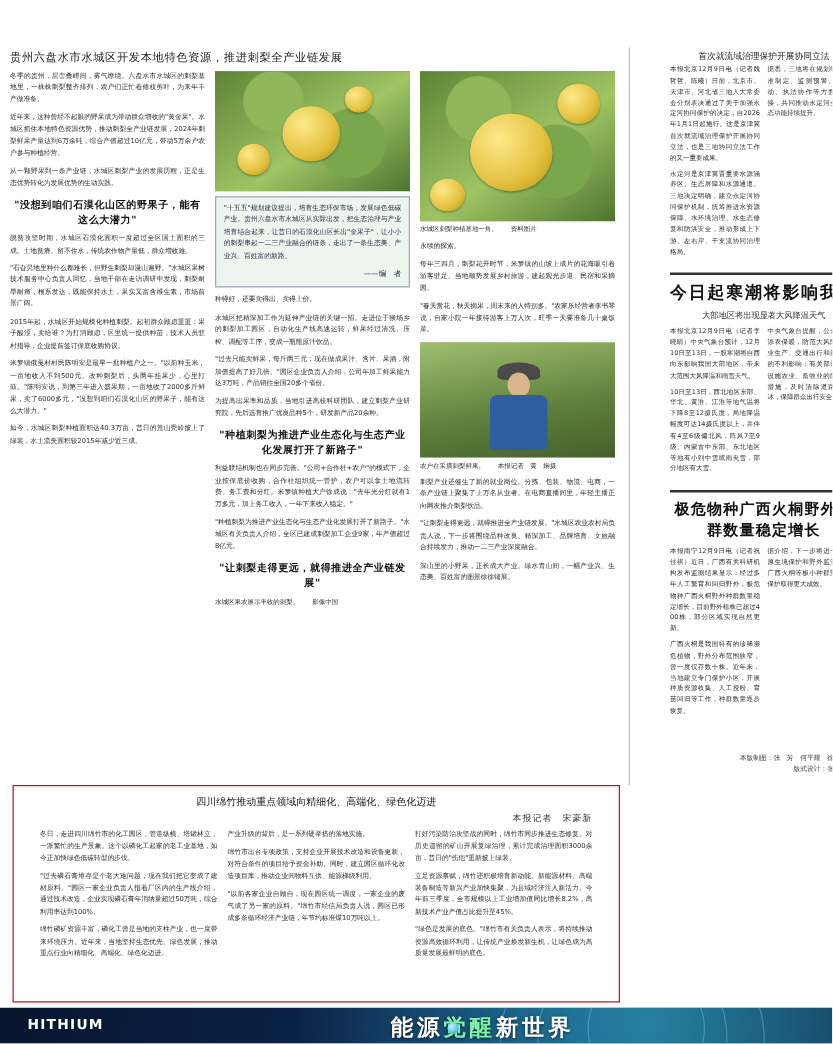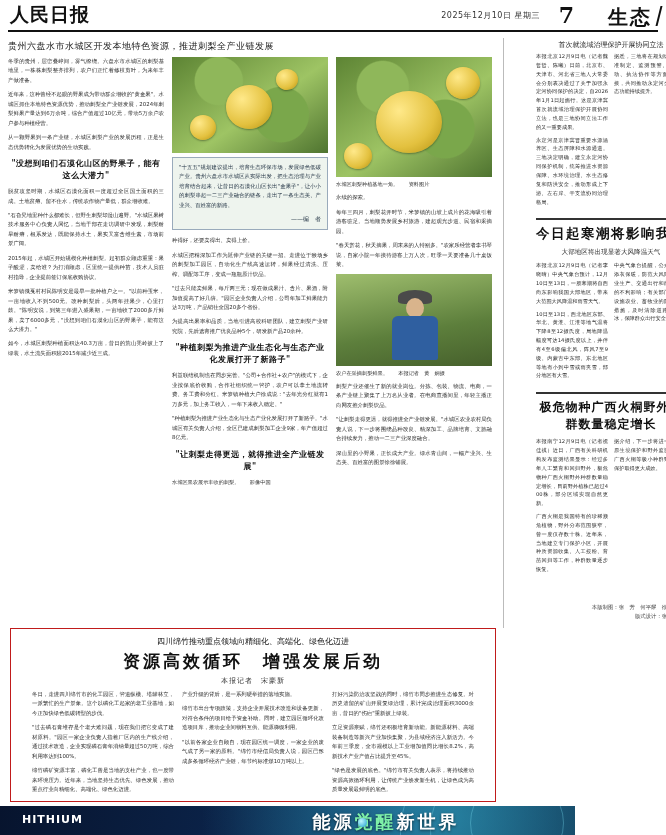--- a/index.html
+++ b/index.html
@@ -46,38 +46,38 @@
 
   
   .photo{position:relative;overflow:hidden;background:#6a8f3c;}
   .cap{font-size:5.2px;line-height:1.6;color:#333;text-align:justify;word-break:break-all;margin-top:3px;}
 
   
   .boxed{position:absolute;left:10px;top:628px;width:486px;height:174px;border:1px solid #c01b1b;padding:5px 21px;box-sizing:border-box;}
   .boxed-kicker{font-size:8px;text-align:center;color:#111;margin:2px 0 3px;}
   .boxed-head{text-align:center;font-family:"DejaVu Serif","Liberation Serif",serif;font-weight:bold;
        font-size:17px;letter-spacing:3px;color:#111;margin:2px 0 3px;}
-  .boxed-by{text-align:center;font-size:7px;color:#333;margin-bottom:4px;letter-spacing:1px;}
+  .boxed-by{text-align:right;font-size:7px;color:#333;margin-bottom:4px;letter-spacing:1px;}
   .boxed-cols{display:flex;gap:8px;}
   .boxed-col{width:150px;}
 
   
   .rail-h1{font-size:7px;text-align:center;color:#222;margin:2px 0 2px;}
   .rail-head{text-align:center;font-family:"DejaVu Serif","Liberation Serif",serif;font-weight:bold;
        font-size:13.5px;letter-spacing:1.5px;color:#111;margin:2px 0 5px;}
   .rail-head-sm{text-align:center;font-family:"DejaVu Serif","Liberation Serif",serif;font-weight:bold;
        font-size:12px;letter-spacing:1px;color:#111;margin:2px 0 4px;}
   .rail-sub{font-size:6.6px;text-align:center;color:#333;margin:0 0 4px;}
   .rail-cols{display:flex;gap:6px;}
   .rail-col{width:72px;}
   .rail-txt{font-size:5.2px;line-height:1.7;text-align:justify;color:#2b2b2b;word-break:break-all;margin:0 0 4px;}
   .hrule-thick{border-top:2px solid #333;margin:8px 0 5px;height:0;}
 
   .signoff{position:absolute;right:8px;bottom:0;text-align:right;font-size:5.4px;color:#444;line-height:1.8;}
-  .ad-wrap{position:absolute;left:0;top:806px;width:575px;height:29px;overflow:hidden;}
+  .ad-wrap{position:absolute;left:0;top:806px;width:666px;height:29px;overflow:hidden;}
   .ad-bg{position:absolute;inset:0;background:
         radial-gradient(circle at 78% 40%, rgba(60,190,210,.55) 0%, rgba(10,40,90,0) 55%),
         linear-gradient(100deg,#07142e 0%,#0b2349 40%,#0d3a6b 70%,#0a2547 100%);}
   .ad-ring{position:absolute;border:1px solid rgba(120,220,240,.35);border-radius:50%;}
   .ad-logo{position:absolute;left:22px;top:7px;color:#fff;font-size:11px;font-weight:bold;letter-spacing:1px;
         font-family:"DejaVu Sans","Liberation Sans",sans-serif;}
   .ad-slogan{position:absolute;left:186px;top:4px;width:400px;text-align:center;color:#fff;
         font-family:"DejaVu Serif","Liberation Serif",serif;font-weight:bold;font-size:18px;letter-spacing:3px;
         text-shadow:0 1px 3px rgba(0,0,0,.6);}
   .ad-accent{color:#7ef0a8;}
@@ -94,28 +94,20 @@
   .ph-person{position:absolute;inset:0;background:linear-gradient(170deg,#9fbe6e,#5d7f3c 60%,#46602c);}
   .ph-head{position:absolute;border-radius:50%;background:#d9b48c;}
   .ph-body{position:absolute;background:#2f5fa0;border-radius:6px 6px 2px 2px;}
   .ph-hat{position:absolute;background:#4a4a4a;border-radius:50% 50% 20% 20%;}
 </style>
 </head>
 <body>
 
 <div class="page">
 
-  <div class="masthead">
-    <div class="logo">人民日报</div>
-    <div class="mast-date">2025年12月10日 星期三</div>
-    <div class="mast-pageno">7</div>
-    <div class="mast-section">生态</div>
-    <div class="mast-section-slash"></div>
-    <div class="masthead-rule"></div>
-  </div>
 
   <div class="vrule"></div>
 
   <div class="left-zone">
 
     <div class="kicker">贵州六盘水市水城区开发本地特色资源，推进刺梨全产业链发展</div>
 
 
     <div class="lead-cols">
 
@@ -183,21 +175,20 @@
 
         <p class="ptxt" style="margin-top:4px;">刺梨产业还催生了新的就业岗位。分拣、包装、物流、电商，一条产业链上聚集了上万名从业者。在电商直播间里，年轻主播正向网友推介刺梨饮品。</p>
         <p class="ptxt">"让刺梨走得更远，就得推进全产业链发展。"水城区农业农村局负责人说，下一步将围绕品种改良、精深加工、品牌培育、文旅融合持续发力，推动一二三产业深度融合。</p>
         <p class="ptxt">深山里的小野果，正长成大产业。绿水青山间，一幅产业兴、生态美、百姓富的图景徐徐铺展。</p>
       </div>
     </div>
   </div>
 
   <div class="boxed">
     <div class="boxed-kicker">四川绵竹推动重点领域向精细化、高端化、绿色化迈进</div>
-    <div class="boxed-head">资源高效循环　增强发展后劲</div>
     <div class="boxed-by">本报记者　宋豪新</div>
     <div class="boxed-cols">
       <div class="boxed-col">
         <p class="ptxt">冬日，走进四川绵竹市的化工园区，管道纵横、塔罐林立，一派繁忙的生产景象。这个以磷化工起家的老工业基地，如今正加快绿色低碳转型的步伐。</p>
         <p class="ptxt">"过去磷石膏堆存是个老大难问题，现在我们把它变成了建材原料。"园区一家企业负责人指着厂区内的生产线介绍，通过技术改造，企业实现磷石膏年消纳量超过50万吨，综合利用率达到100%。</p>
         <p class="ptxt">绵竹磷矿资源丰富，磷化工曾是当地的支柱产业，也一度带来环境压力。近年来，当地坚持生态优先、绿色发展，推动重点行业向精细化、高端化、绿色化迈进。</p>
       </div>
       <div class="boxed-col">
         <p class="ptxt">产业升级的背后，是一系列硬举措的落地实施。</p>
         <p class="ptxt">绵竹市出台专项政策，支持企业开展技术改造和设备更新，对符合条件的项目给予资金补助。同时，建立园区循环化改造项目库，推动企业间物料互供、能源梯级利用。</p>

